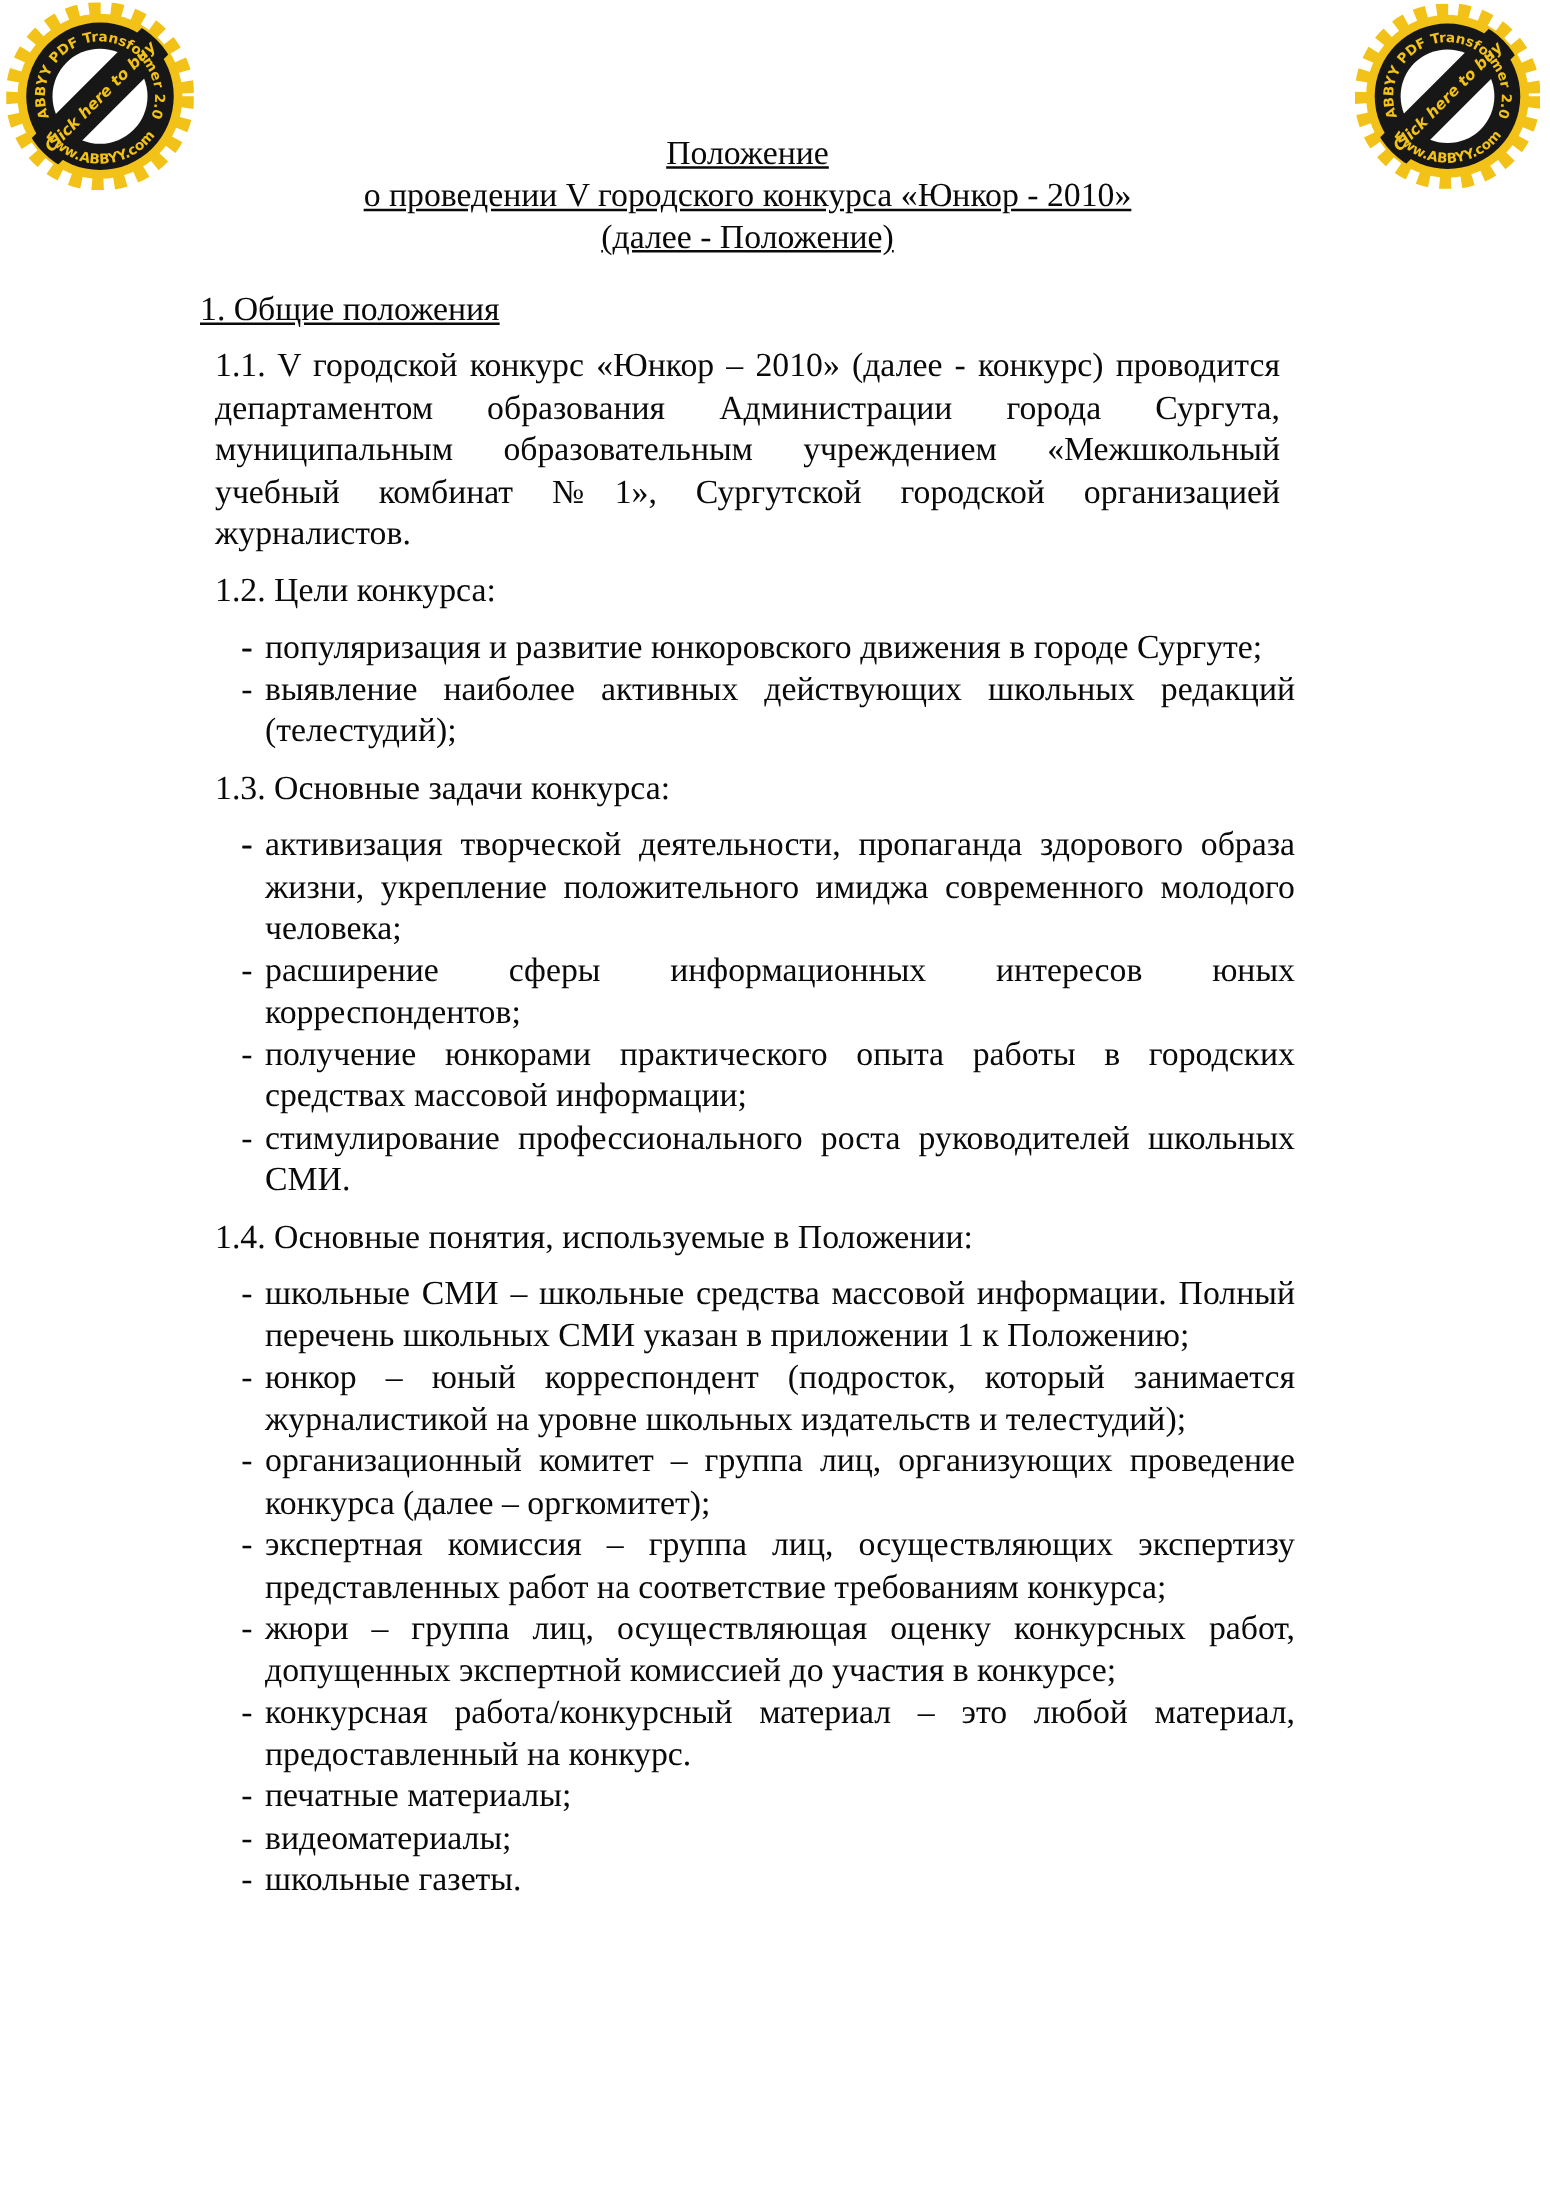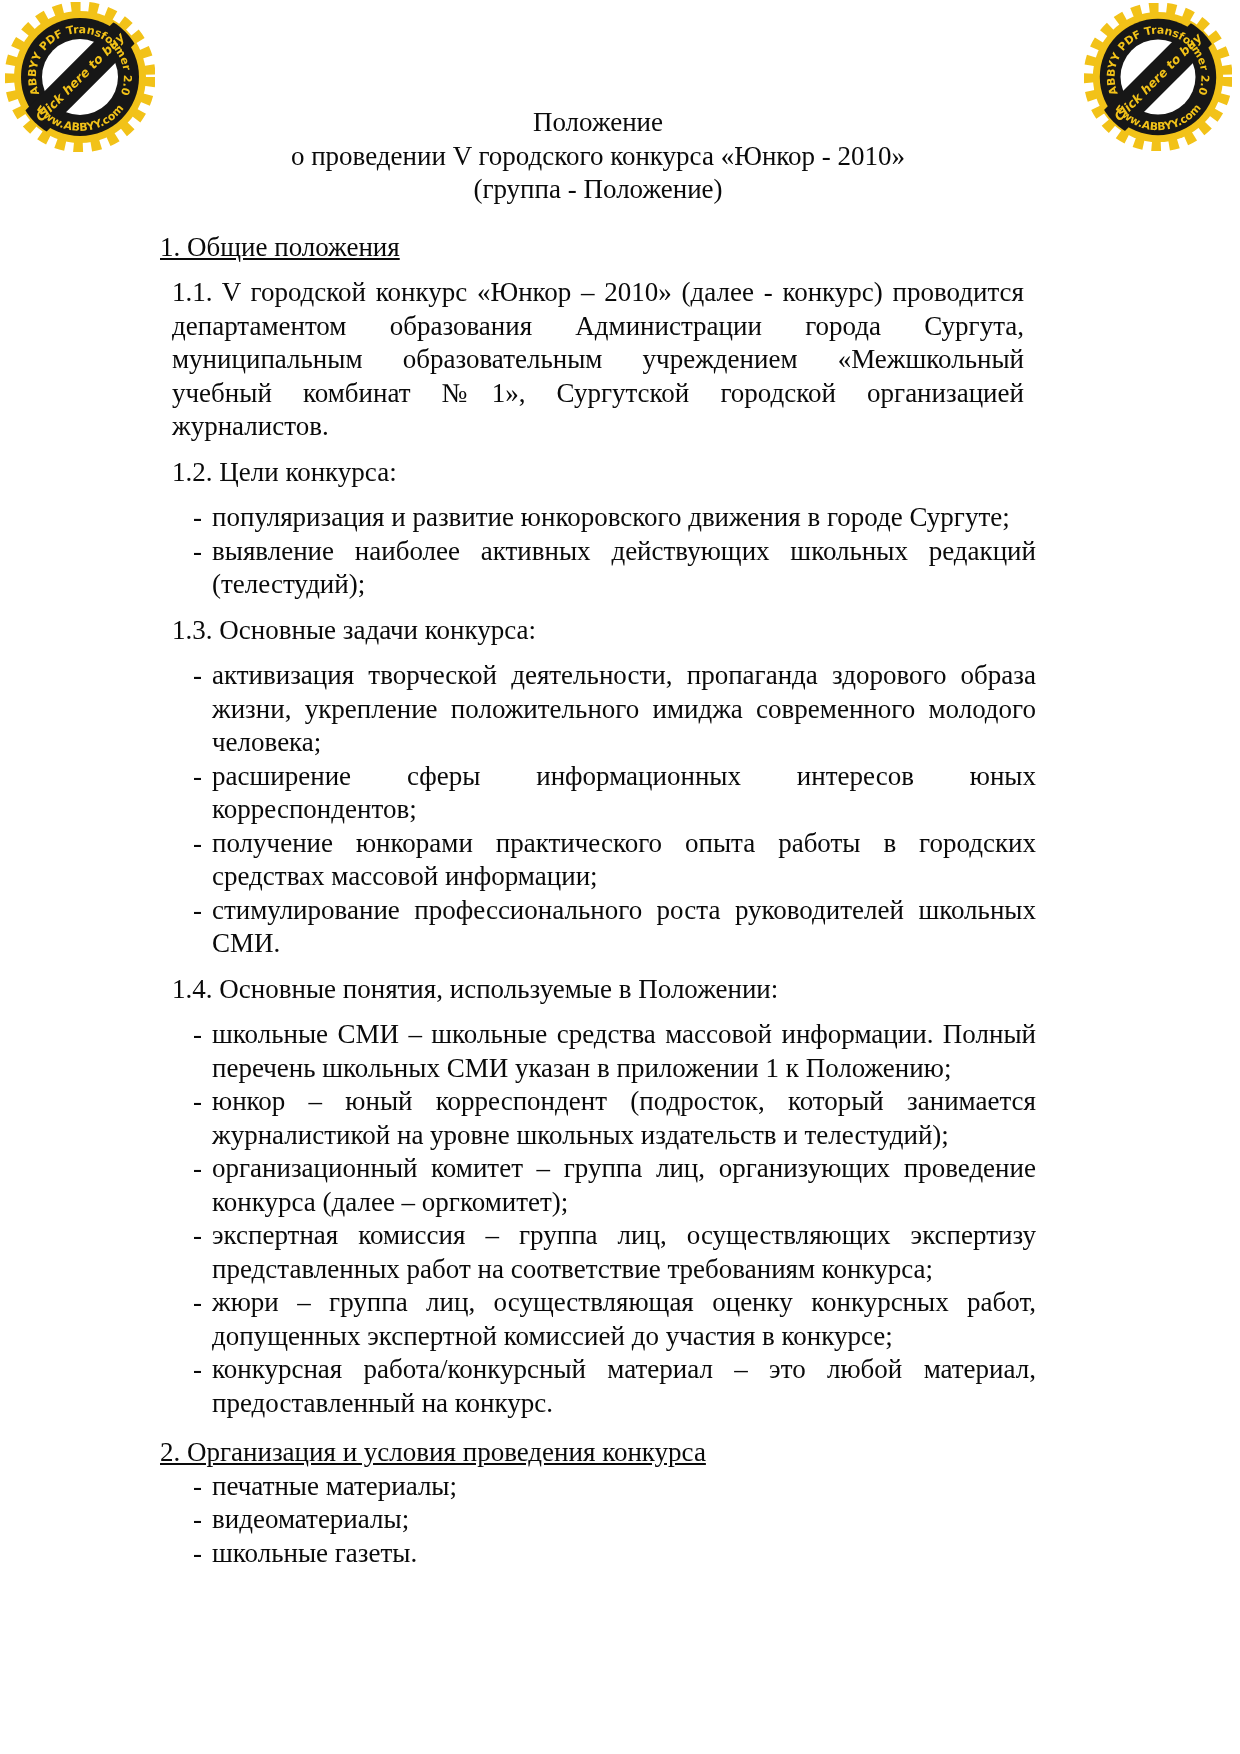--- a/index.html
+++ b/index.html
@@ -11,21 +11,21 @@
   }
   .badge{position:absolute;display:block;}
   .badge.left{left:5px;top:2px;width:150px;height:150px;}
   .badge.right{left:1084px;top:3px;width:148px;height:148px;}
   .badge-text{font-family:"DejaVu Sans","Liberation Sans",sans-serif;font-weight:bold;}
 
   .doc{
     position:absolute;left:160px;top:106px;width:876px;
     font-size:27px;line-height:33.5px;
   }
-  .title-block{text-align:center;}
+  .title-block{text-align:center;text-decoration:underline;}
   .title-line{white-space:nowrap;}
   .sec-heading{margin:24px 0 0 0;text-decoration:underline;}
   .sec-heading.sec2{margin-top:16px;}
   .para{margin:12px;text-align:justify;}
   .para.first{margin-top:12px;}
   ul.dash-list{list-style:none;margin:0;padding:0;}
   ul.dash-list li{
     position:relative;padding-left:52px;text-align:justify;
   }
   ul.dash-list .mk{
@@ -85,21 +85,21 @@
   <text class="badge-text" font-size="11" fill="#F2C218">
     <textPath href="#arcBotR" startOffset="50%" text-anchor="middle">www.ABBYY.com</textPath>
   </text>
 </svg>
 
 <main class="doc">
 
   <header class="title-block">
     <div class="title-line">Положение</div>
     <div class="title-line">о проведении V городского конкурса «Юнкор - 2010»</div>
-    <div class="title-line">(группа - Положение)</div>
+    <div class="title-line">(далее - Положение)</div>
   </header>
 
   <p class="sec-heading">1. Общие положения</p>
 
   <p class="para first">1.1. V городской конкурс «Юнкор – 2010» (далее - конкурс) проводится департаментом образования Администрации города Сургута, муниципальным образовательным учреждением «Межшкольный учебный комбинат №1», Сургутской городской организацией журналистов.</p>
 
   <p class="para">1.2. Цели конкурса:</p>
   <ul class="dash-list">
     <li><span class="mk">-</span></li>
     <li><span class="mk">-</span><span class="lt">популяризация и развитие юнкоровского движения в городе Сургуте;</span></li>
@@ -118,20 +118,19 @@
   <p class="para">1.4. Основные понятия, используемые в Положении:</p>
   <ul class="dash-list">
     <li><span class="mk">-</span><span class="lt">школьные СМИ – школьные средства массовой информации. Полный перечень школьных СМИ указан в приложении 1 к Положению;</span></li>
     <li><span class="mk">-</span><span class="lt">юнкор – юный корреспондент (подросток, который занимается журналистикой на уровне школьных издательств и телестудий);</span></li>
     <li><span class="mk">-</span><span class="lt">организационный комитет – группа лиц, организующих проведение конкурса (далее – оргкомитет);</span></li>
     <li><span class="mk">-</span><span class="lt">экспертная комиссия – группа лиц, осуществляющих экспертизу представленных работ на соответствие требованиям конкурса;</span></li>
     <li><span class="mk">-</span><span class="lt">жюри – группа лиц, осуществляющая оценку конкурсных работ, допущенных экспертной комиссией до участия в конкурсе;</span></li>
     <li><span class="mk">-</span><span class="lt">конкурсная работа/конкурсный материал – это любой материал, предоставленный на конкурс.</span></li>
   </ul>
 
-  <p class="sec-heading sec2">2. Организация и условия проведения конкурса</p>
   <ul class="dash-list">
     <li><span class="mk">-</span><span class="lt">печатные материалы;</span></li>
     <li><span class="mk">-</span><span class="lt">видеоматериалы;</span></li>
     <li><span class="mk">-</span><span class="lt">школьные газеты.</span></li>
   </ul>
 
 </main>
 
 </body></html>

